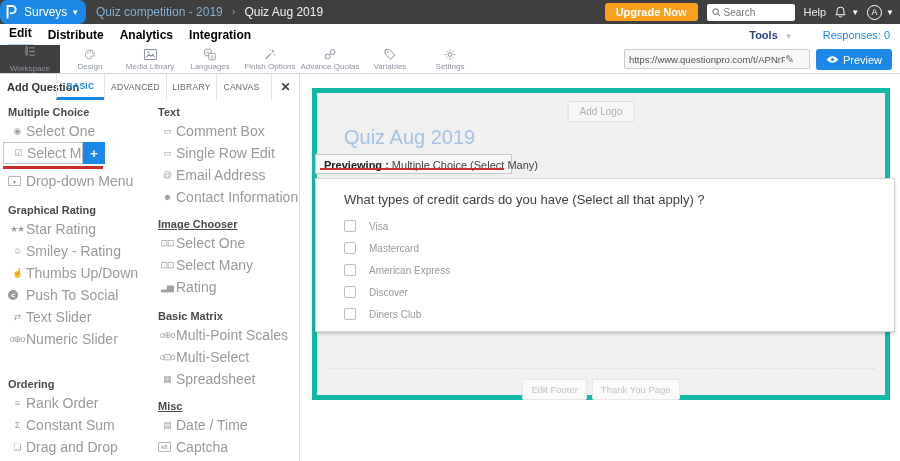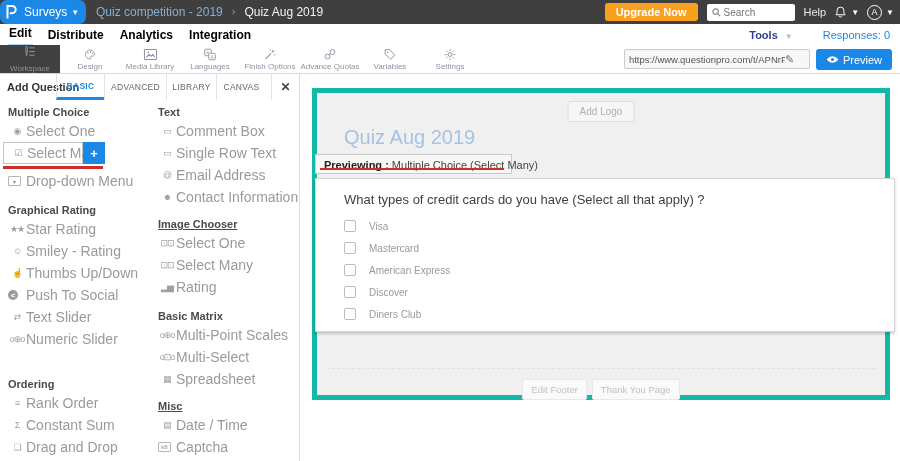--- a/index.html
+++ b/index.html
@@ -312,21 +312,21 @@
       </div>
 
       <div class="pcol c2">
         <div class="sec-h">Text</div>
         <div class="pitem">
           <span class="itm-ico">▭</span>
           <span class="itm-lbl">Comment Box</span>
         </div>
         <div class="pitem">
           <span class="itm-ico">▭</span>
-          <span class="itm-lbl">Single Row Text</span>
+          <span class="itm-lbl">Single Row Edit</span>
         </div>
         <div class="pitem">
           <span class="itm-ico">@</span>
           <span class="itm-lbl">Email Address</span>
         </div>
         <div class="pitem">
           <span class="itm-ico">☻</span>
           <span class="itm-lbl">Contact Information</span>
         </div>
 

